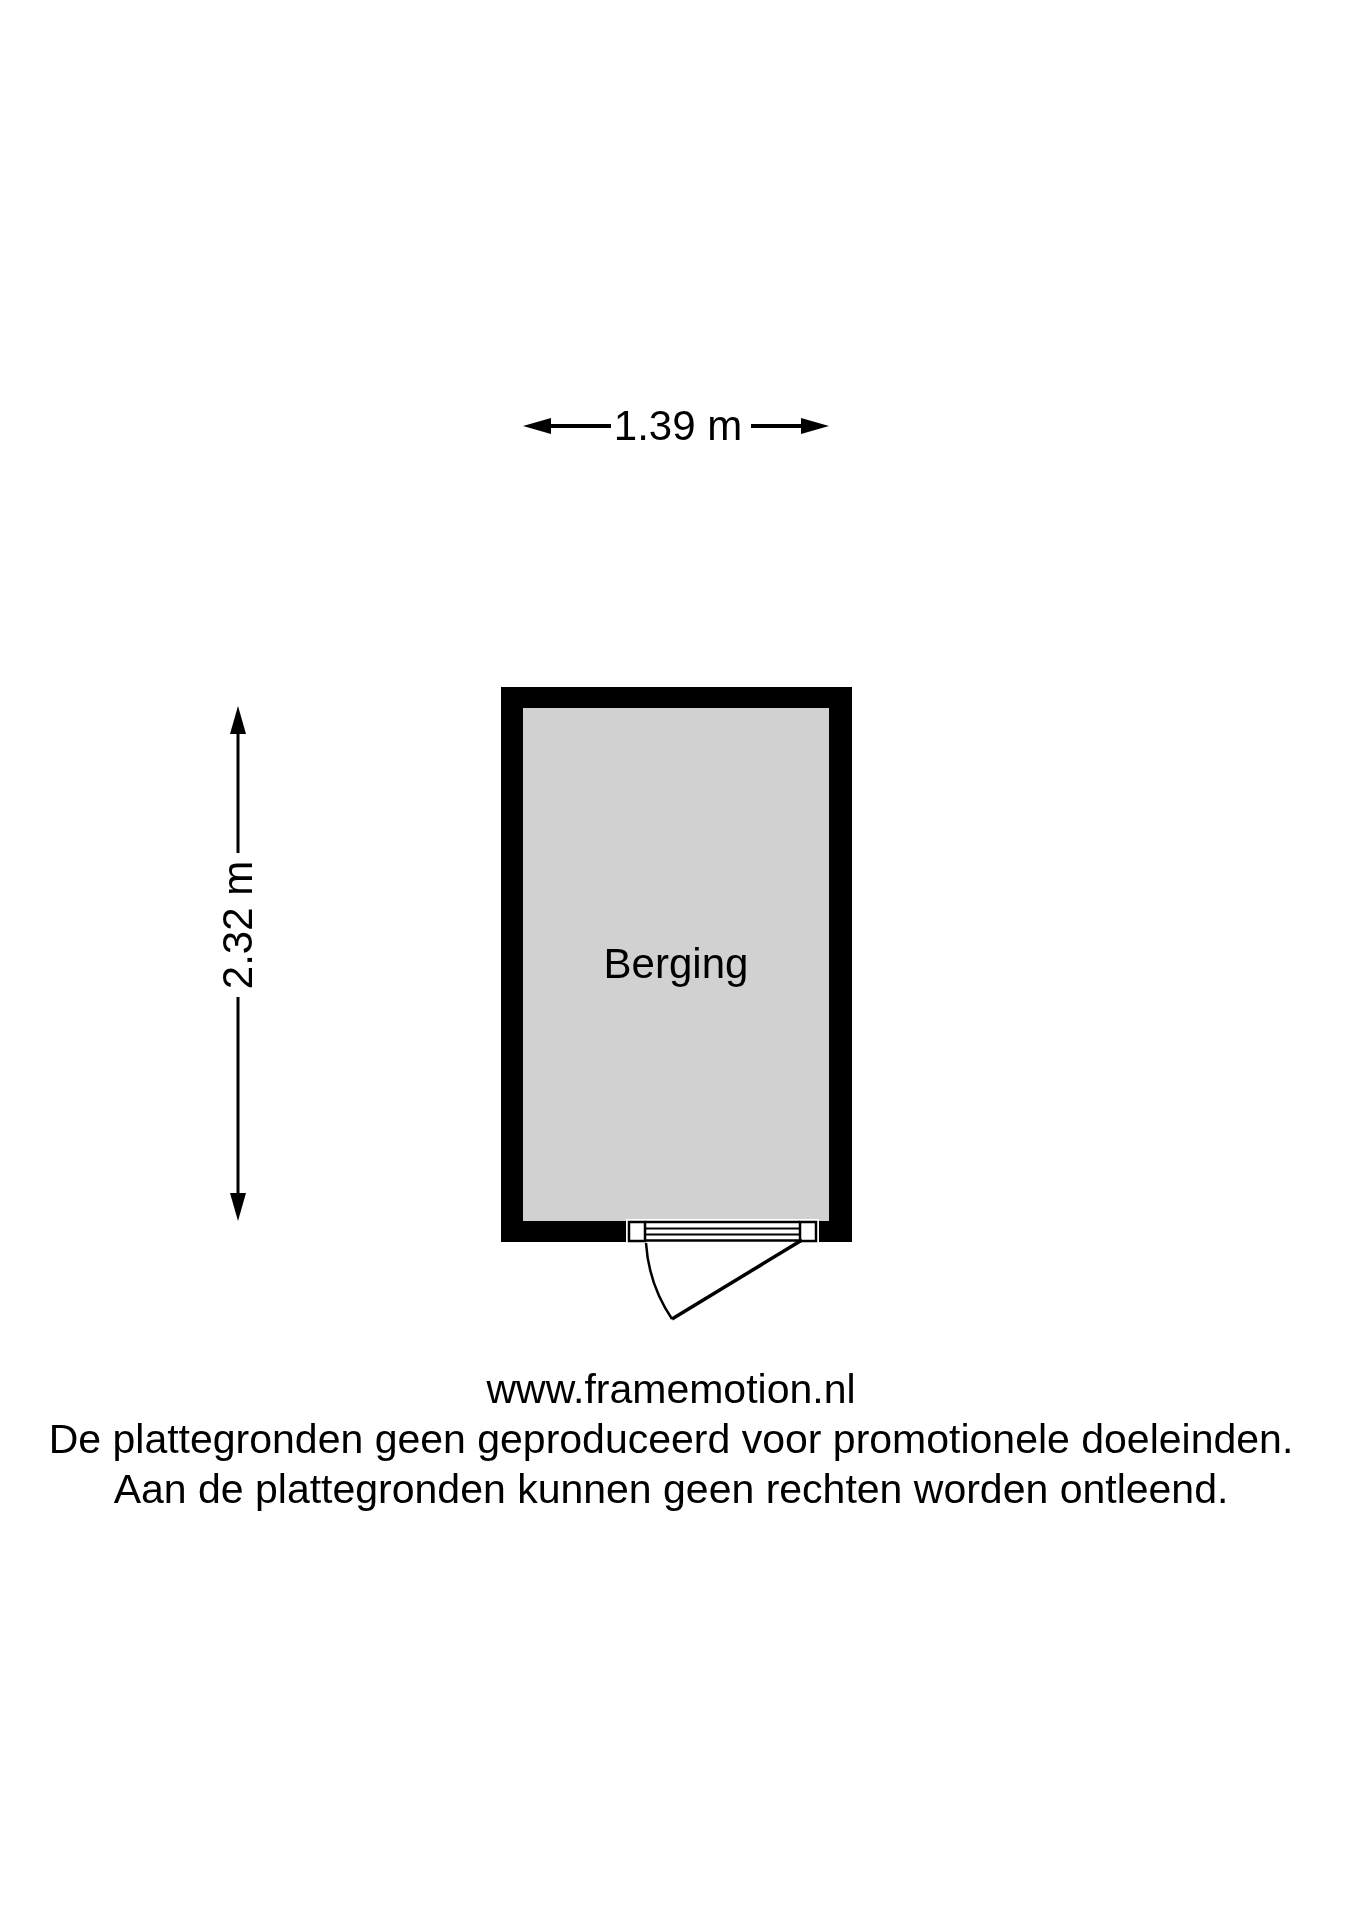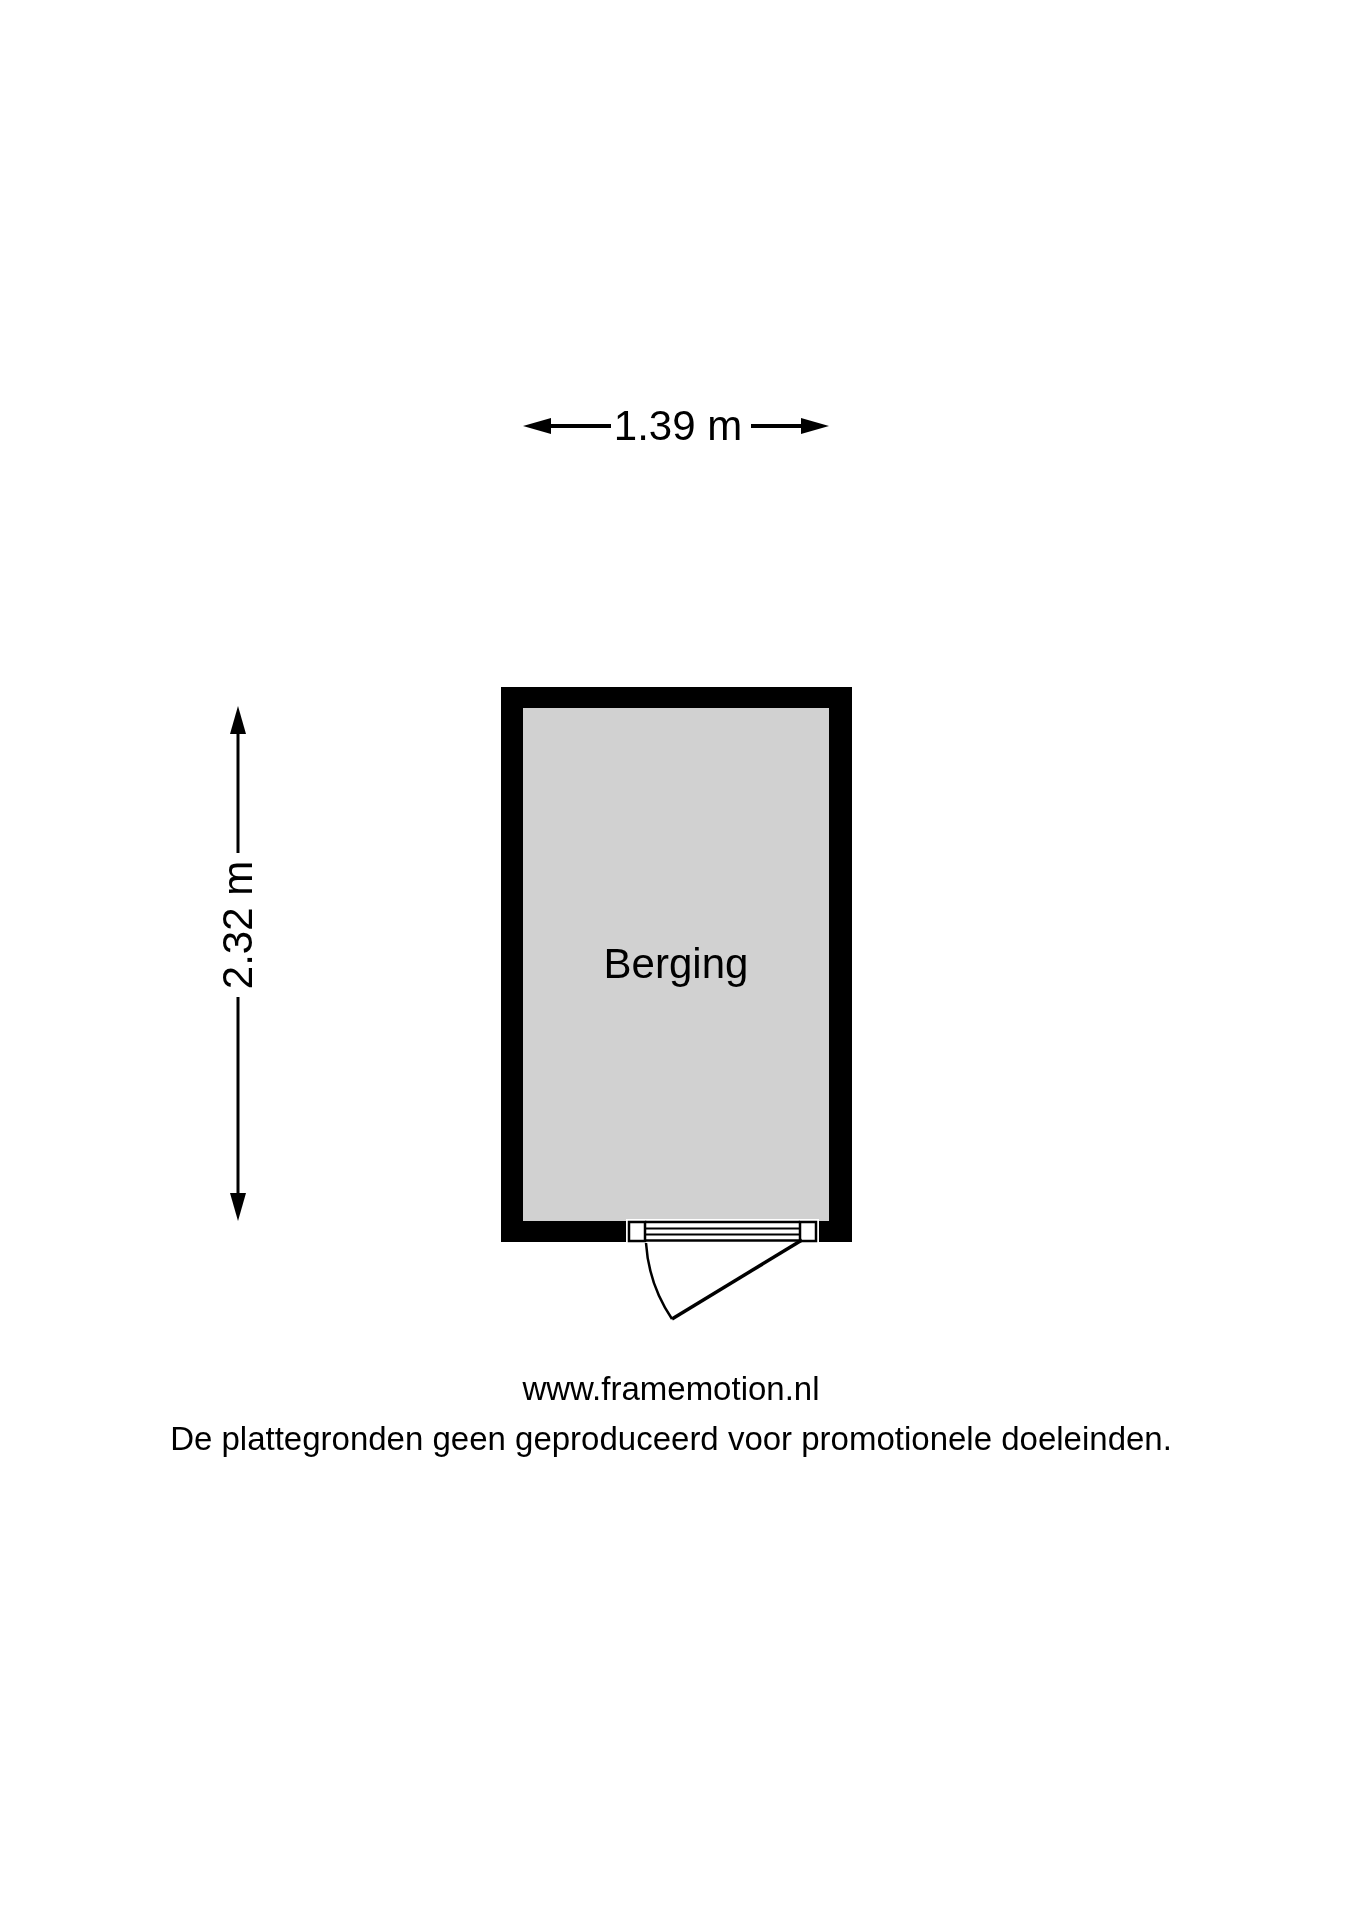--- a/index.html
+++ b/index.html
@@ -24,21 +24,21 @@
   .svg-label {
     font-family: "Liberation Sans", sans-serif;
     fill: #000000;
   }
   #footer {
     position: absolute;
     left: 0;
     right: 16px;
     top: 1364px;
     text-align: center;
-    font-size: 33px;
+    font-size: 41px;
     line-height: 50px;
     color: #000000;
     white-space: nowrap;
   }
 </style>
 </head>
 <body>
 
 <div id="canvas">
 
@@ -78,15 +78,16 @@
       <rect x="800" y="1222" width="16" height="19" fill="#ffffff" stroke="#000000" stroke-width="2.5"></rect>
 
       <line x1="802" y1="1240" x2="672" y2="1319" stroke="#000000" stroke-width="3.5"></line>
       <path d="M 672 1319 A 154 154 0 0 1 646 1243" fill="none" stroke="#000000" stroke-width="2.5"></path>
     </g>
   </svg>
 
   <div id="footer">
     <div>www.framemotion.nl</div>
     <div>De plattegronden geen geproduceerd voor promotionele doeleinden.</div>
+    <div>Aan de plattegronden kunnen geen rechten worden ontleend.</div>
   </div>
 
 </div>
 
 </body></html>

